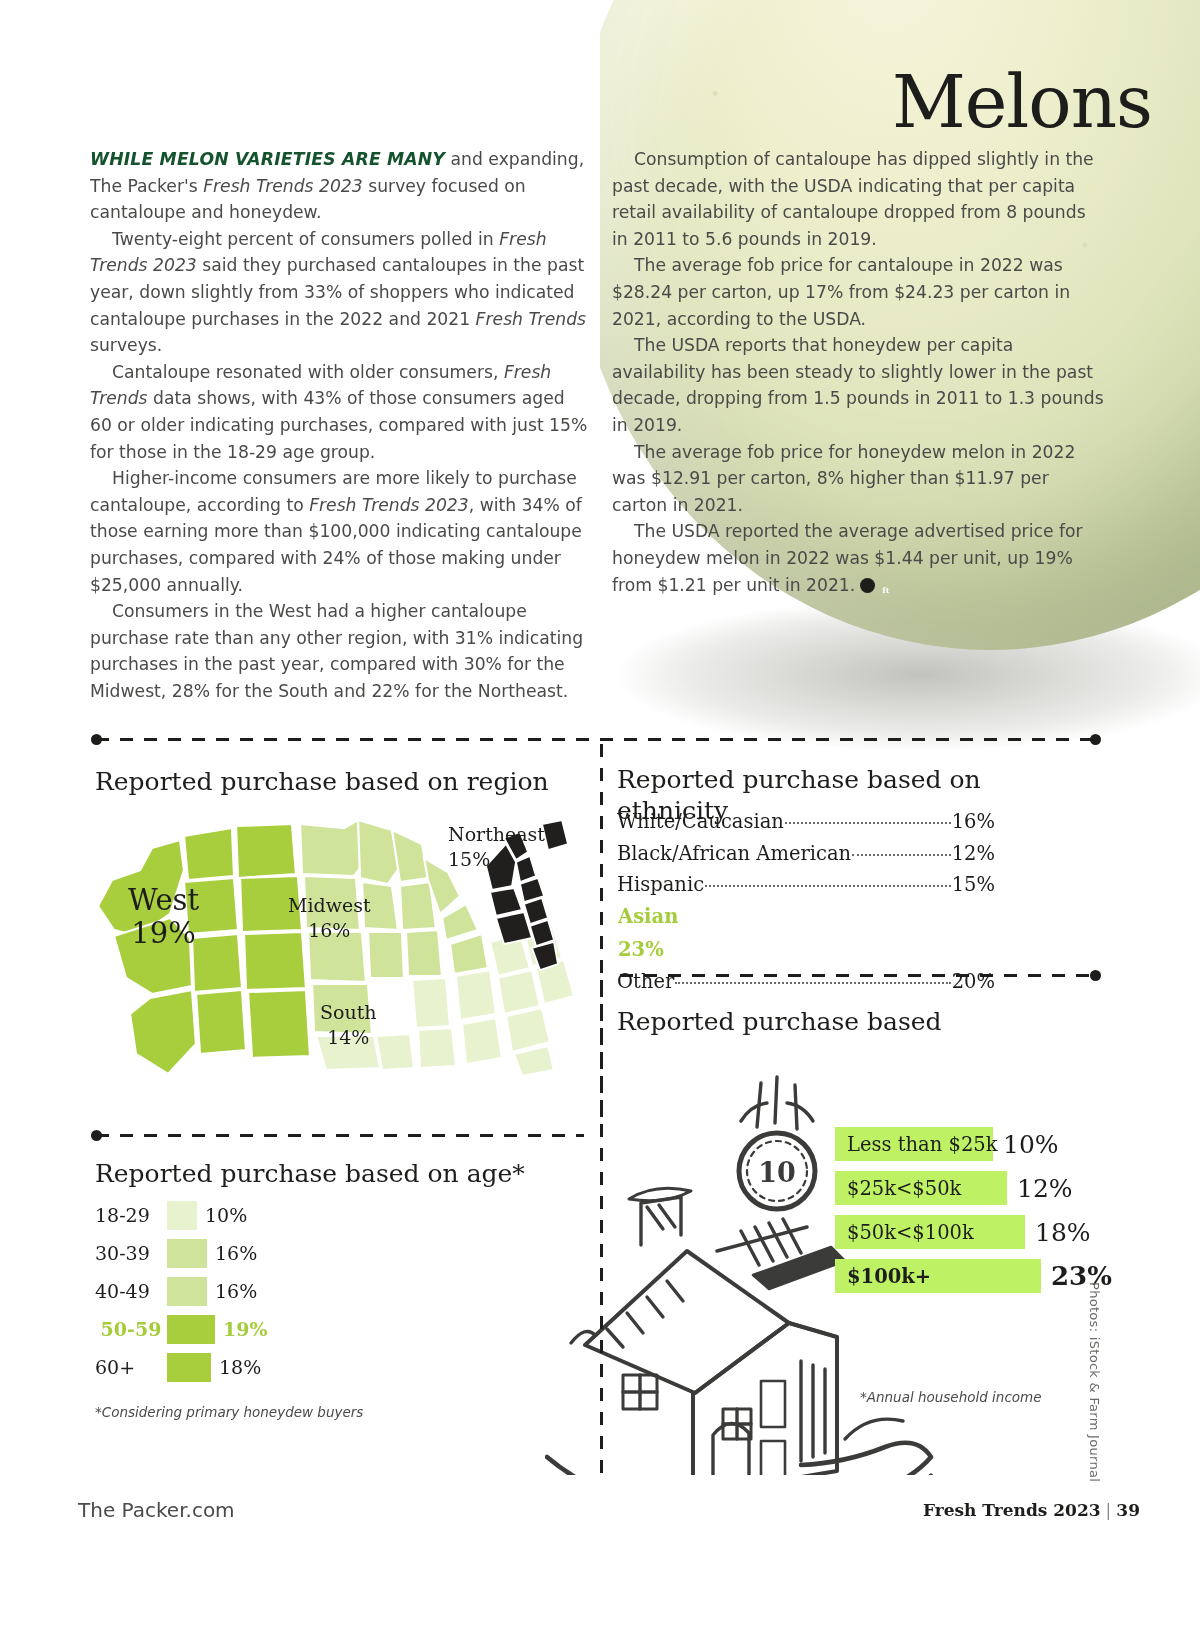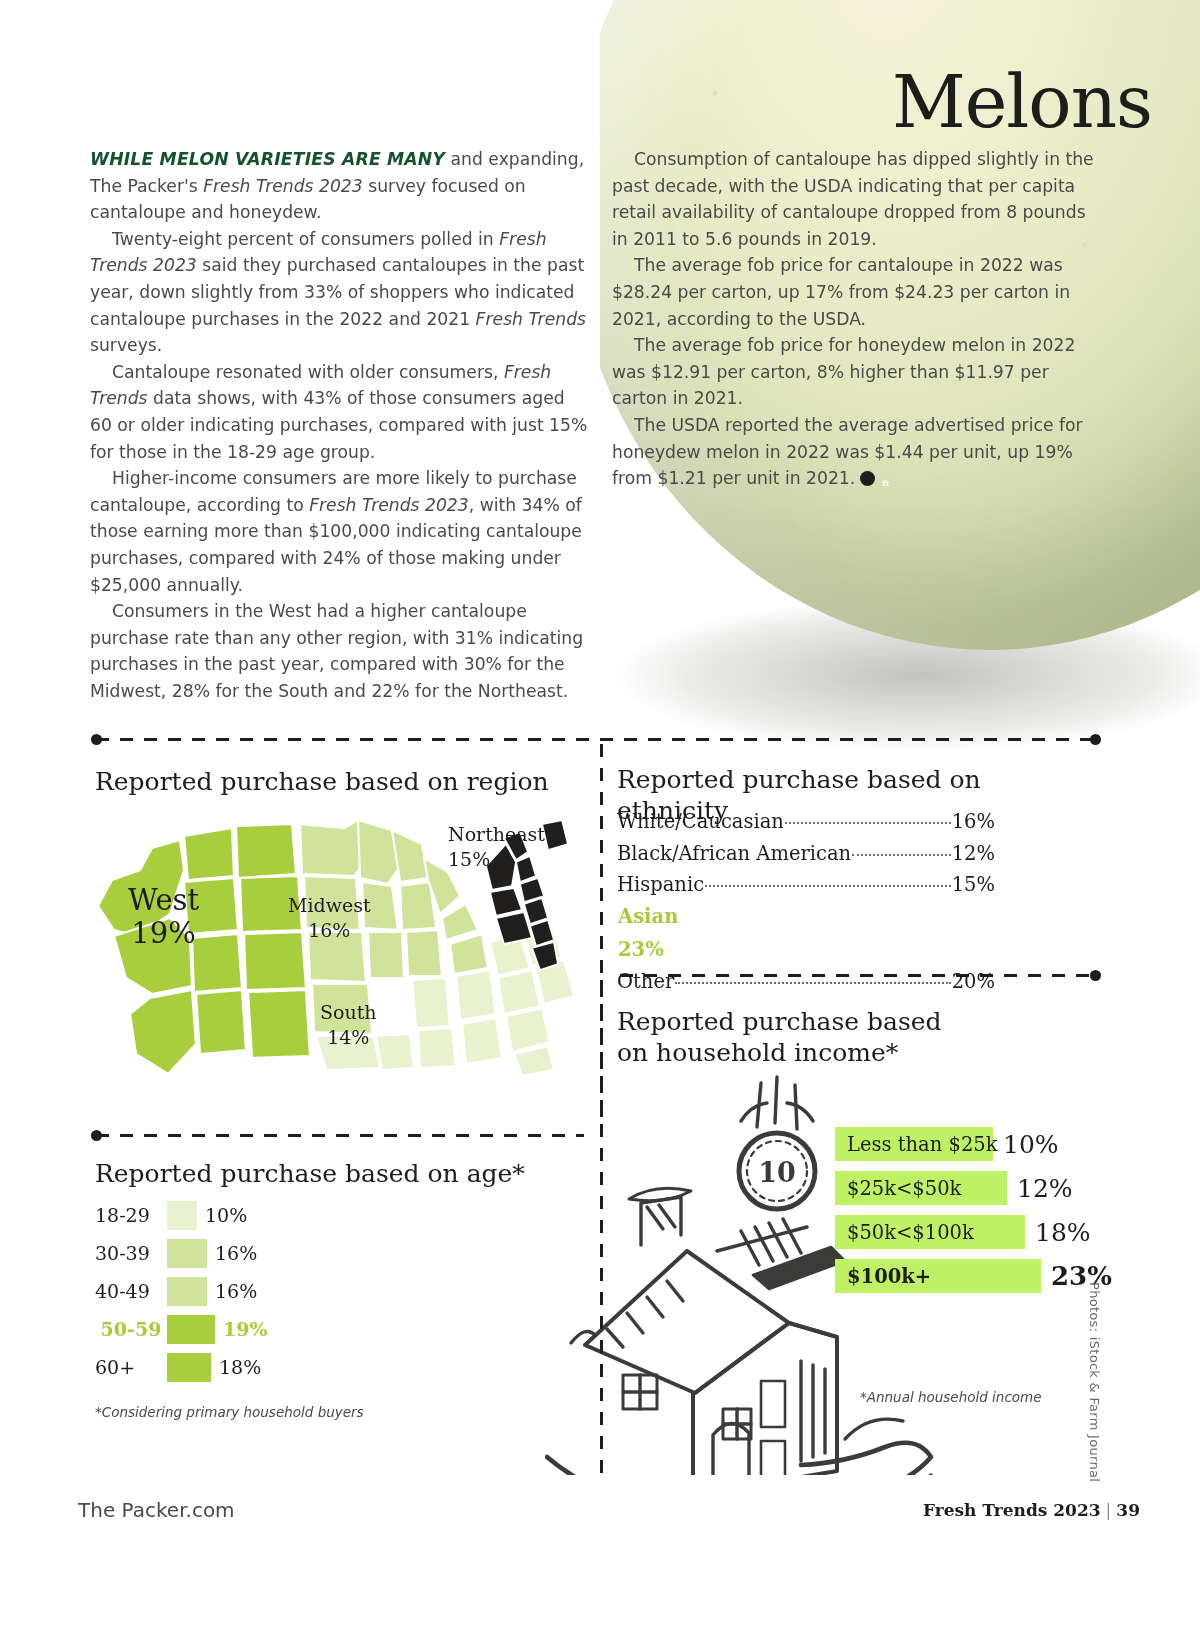--- a/index.html
+++ b/index.html
@@ -198,20 +198,21 @@
 <div class="col" id="col-left">
     <p class="first"><b>WHILE MELON VARIETIES ARE MANY</b> and expanding, The Packer's <i>Fresh Trends 2023</i> survey focused on cantaloupe and honeydew.</p>
     <p>Twenty-eight percent of consumers polled in <i>Fresh Trends 2023</i> said they purchased cantaloupes in the past year, down slightly from 33% of shoppers who indicated cantaloupe purchases in the 2022 and 2021 <i>Fresh Trends</i> surveys.</p>
     <p>Cantaloupe resonated with older consumers, <i>Fresh Trends</i> data shows, with 43% of those consumers aged 60 or older indicating purchases, compared with just 15% for those in the 18-29 age group.</p>
     <p>Higher-income consumers are more likely to purchase cantaloupe, according to <i>Fresh Trends 2023</i>, with 34% of those earning more than $100,000 indicating cantaloupe purchases, compared with 24% of those making under $25,000 annually.</p>
     <p>Consumers in the West had a higher cantaloupe purchase rate than any other region, with 31% indicating purchases in the past year, compared with 30% for the Midwest, 28% for the South and 22% for the Northeast.</p>
   </div>
 <div class="col" id="col-right">
     <p>Consumption of cantaloupe has dipped slightly in the past decade, with the USDA indicating that per capita retail availability of cantaloupe dropped from 8 pounds in 2011 to 5.6 pounds in 2019.</p>
     <p>The average fob price for cantaloupe in 2022 was $28.24 per carton, up 17% from $24.23 per carton in 2021, according to the USDA.</p>
+    <p>The USDA reports that honeydew per capita availability has been steady to slightly lower in the past decade, dropping from 1.5 pounds in 2011 to 1.3 pounds in 2019.</p>
     <p>The average fob price for honeydew melon in 2022 was $12.91 per carton, 8% higher than $11.97 per carton in 2021.</p>
     <p>The USDA reported the average advertised price for honeydew melon in 2022 was $1.44 per unit, up 19% from $1.21 per unit in 2021.<span class="endmark"></span></p>
   </div>
 
 <div class="dash-rule" style="left:96px;  top:738px; width:1000px;"></div>
 <div class="dot" style="left:91px;  top:734px;"></div>
 <div class="dot" style="left:1090px;top:734px;"></div>
 
 <div class="dash-v" style="left:600px; top:744px; height:390px;"></div>
 <div class="dash-v" style="left:600px; top:980px; height:500px;"></div>
@@ -352,25 +353,24 @@
       <span class="age-label">50-59</span>
       <span class="age-bar" style="width: 48px; background: rgb(168, 206, 62);"></span>
       <span class="age-val">19%</span>
     </div>
     <div class="age-row">
       <span class="age-label">60+</span>
       <span class="age-bar" style="width: 44px; background: rgb(168, 206, 62);"></span>
       <span class="age-val">18%</span>
     </div>
   </div>
-<div id="age-footnote">*Considering primary household buyers</div>
+<div id="age-footnote">*Considering primary honeydew buyers</div>
 
 <div class="sec-title" style="left:617px; top:1006px; width:400px;">
   <span>Reported purchase based</span><br>
-  <span>on household income*</span>
 </div>
 
 <svg id="income-illustration" viewBox="0 0 430 400">
   <g fill="none" stroke="#3b3b39" stroke-width="3.4" stroke-linecap="round" stroke-linejoin="round">
 
     <path d="M216,8 L212,52"></path>
     <path d="M232,2 L230,48"></path>
     <path d="M250,10 L252,54"></path>
     <path d="M196,46 q10,-16 26,-18"></path>
     <path d="M268,46 q-10,-16 -26,-18"></path>

